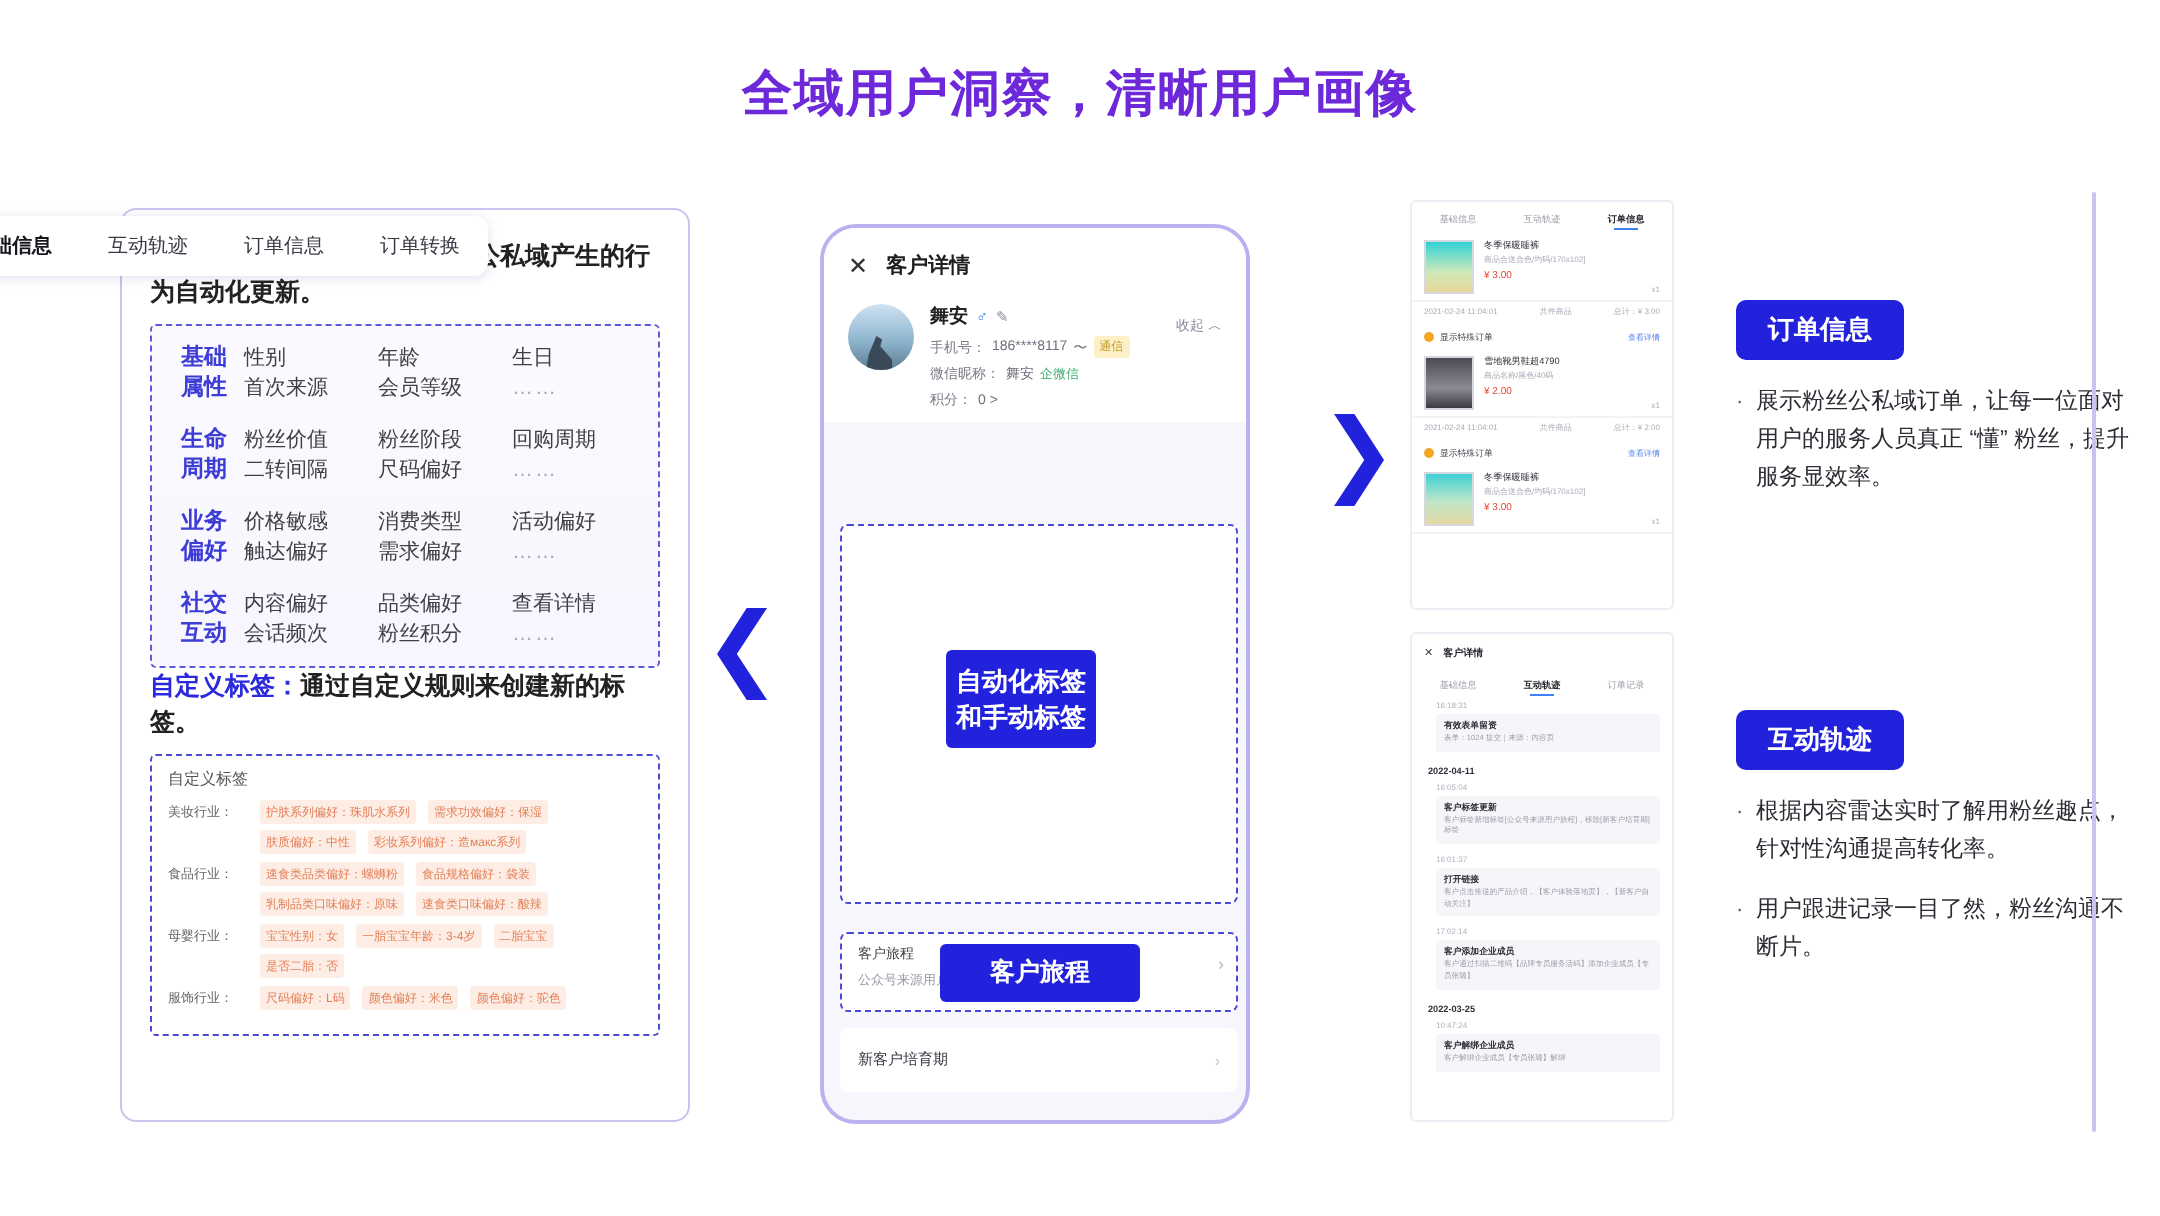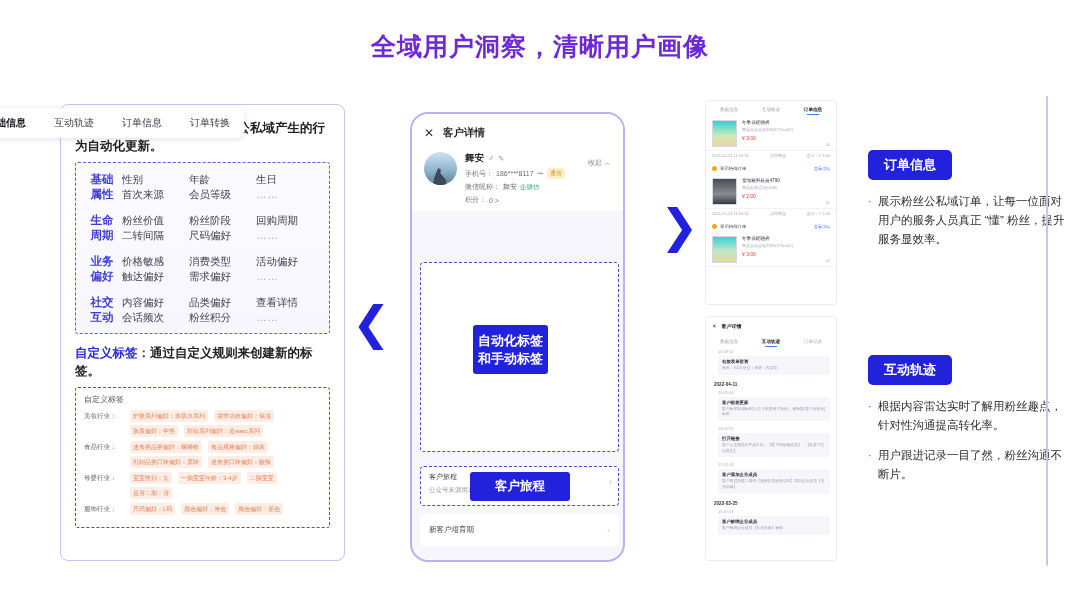--- a/index.html
+++ b/index.html
@@ -272,21 +272,21 @@
           <span>品类偏好</span>
           <span>查看详情</span>
           <span>会话频次</span>
           <span>粉丝积分</span>
           <span class="dots">……</span>
         </div>
       </div>
 
     </div>
 
-    <div class="section-head" style="margin-top:10px">
+    <div class="section-head" style="margin-top:0">
       <span class="hl">自定义标签：</span><span class="normal">通过自定义规则来创建新的标签。</span>
     </div>
 
     <div class="custom-box">
       <div class="custom-title">自定义标签</div>
 
       <div class="ci-row">
         <div class="ci-label">美妆行业：</div>
         <div class="ci-chips">
           <span class="chip">护肤系列偏好：珠肌水系列</span>

